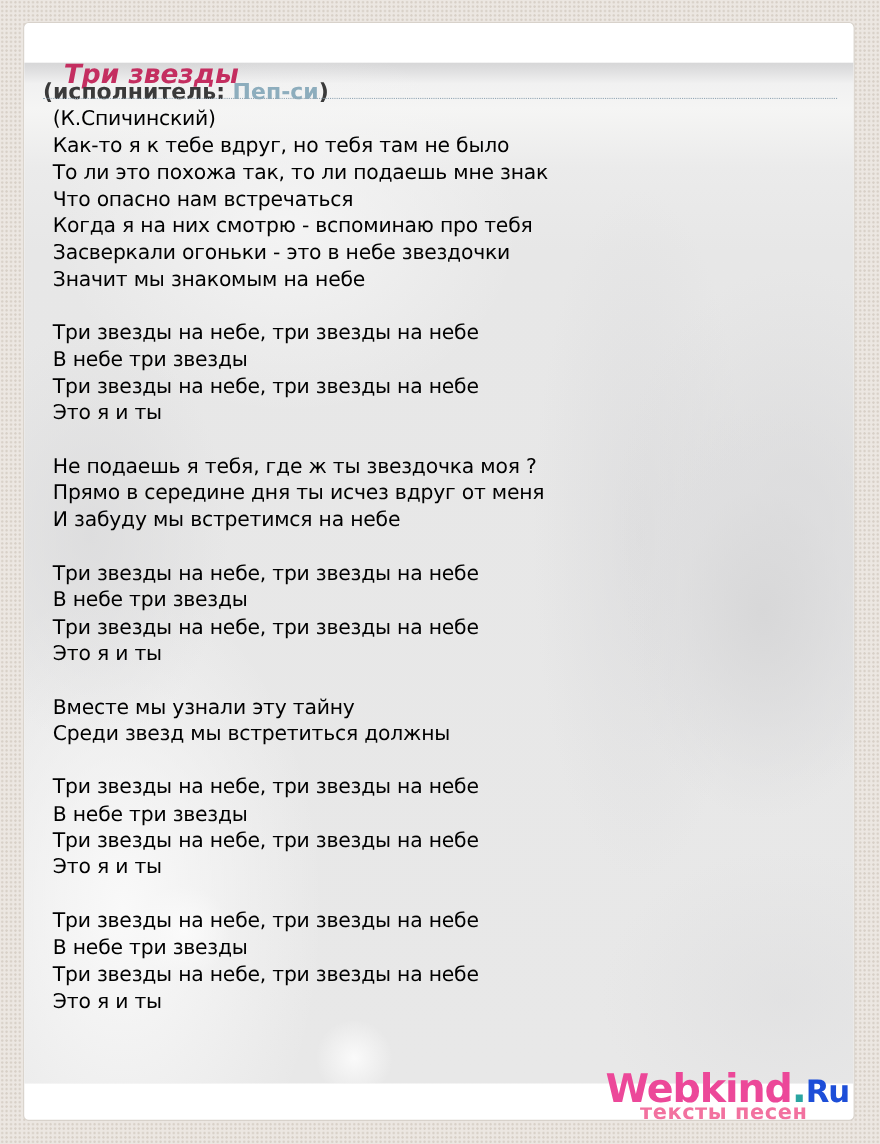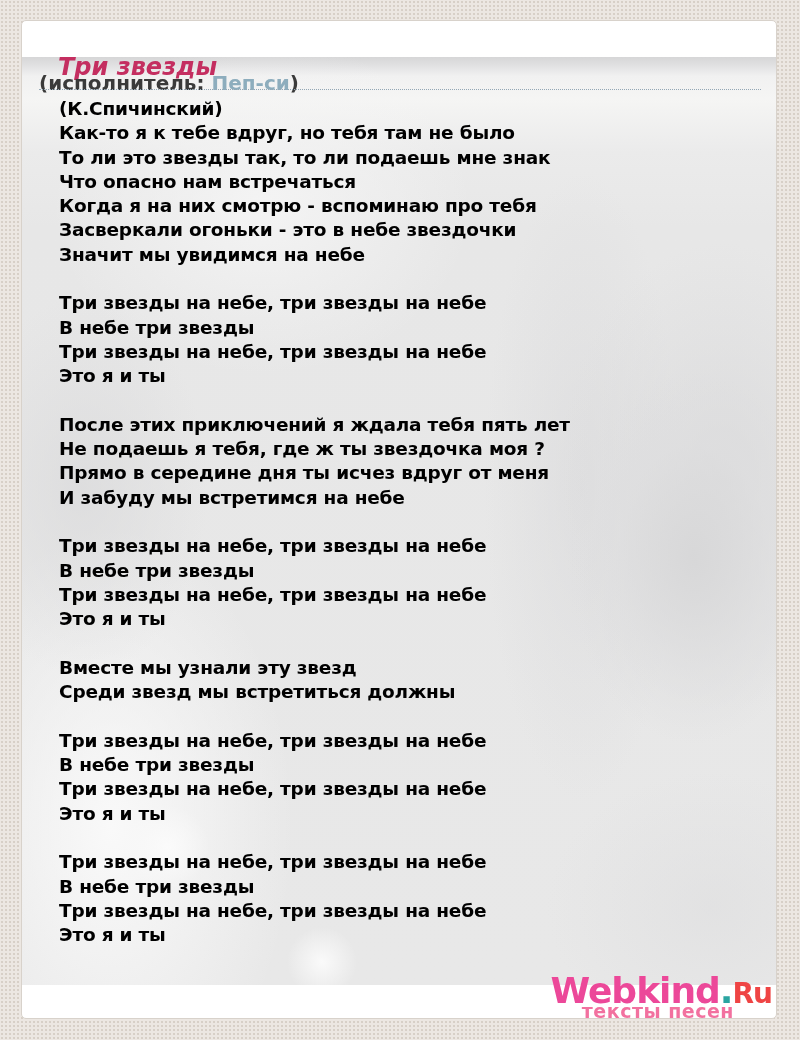--- a/index.html
+++ b/index.html
@@ -72,25 +72,25 @@
   .separator {
     position: absolute;
     left: 17px;
     width: 722px;
     top: 68px;
     border-bottom: 1px dotted #93a7b5;
     height: 0;
   }
   .lyrics {
     position: absolute;
-    left: 37px;
+    left: 26px;
     top: 76px;
     width: 700px;
     font-size: 18.5px;
-    font-weight: bold;
+    font-weight: normal;
     letter-spacing: -0.2px;
     color: #000000;
     line-height: 24.3px;
   }
   .lyric-line {
     min-height: 24.3px;
     white-space: pre;
   }
   .logo-wrap {
     position: absolute;
@@ -101,21 +101,21 @@
     cursor: pointer;
   }
   .logo-line1 {
     font-size: 36px;
     font-weight: bold;
     letter-spacing: -1px;
     white-space: nowrap;
   }
   .logo-main { color: #ec4899; }
   .logo-dot  { color: #2aa5a1; }
-  .logo-tld  { color: #ef4444; font-size: 28px; }
+  .logo-tld  { color: #1d4ed8; font-size: 28px; }
   .logo-tagline {
     font-size: 19px;
     font-weight: bold;
     color: #f2719f;
     letter-spacing: 0.5px;
     margin-top: -5px;
     padding-right: 38px;
     line-height: 14px;
   }
 </style>
@@ -128,42 +128,41 @@
 
   <h1 class="title" style="margin:12px;font-style:italic;">Три звезды</h1>
 
   <div class="artist-line"><span>(исполнитель: </span><a class="artist-link">Пеп-си</a><span>)</span></div>
 
   <div class="separator"></div>
 
   <div class="lyrics">
       <div class="lyric-line">(К.Спичинский)</div>
       <div class="lyric-line">Как-то я к тебе вдруг, но тебя там не было</div>
-      <div class="lyric-line">То ли это звезды так, то ли подаешь мне знак</div>
+      <div class="lyric-line">То ли это похожа так, то ли подаешь мне знак</div>
       <div class="lyric-line">Что опасно нам встречаться</div>
       <div class="lyric-line">Когда я на них смотрю - вспоминаю про тебя</div>
       <div class="lyric-line">Засверкали огоньки - это в небе звездочки</div>
-      <div class="lyric-line">Значит мы увидимся на небе</div>
+      <div class="lyric-line">Значит мы знакомым на небе</div>
       <div class="lyric-line"></div>
       <div class="lyric-line">Три звезды на небе, три звезды на небе</div>
       <div class="lyric-line">В небе три звезды</div>
       <div class="lyric-line">Три звезды на небе, три звезды на небе</div>
       <div class="lyric-line">Это я и ты</div>
       <div class="lyric-line"></div>
-      <div class="lyric-line">После этих приключений я ждала тебя пять лет</div>
       <div class="lyric-line">Не подаешь я тебя, где ж ты звездочка моя ?</div>
       <div class="lyric-line">Прямо в середине дня ты исчез вдруг от меня</div>
       <div class="lyric-line">И забуду мы встретимся на небе</div>
       <div class="lyric-line"></div>
       <div class="lyric-line">Три звезды на небе, три звезды на небе</div>
       <div class="lyric-line">В небе три звезды</div>
       <div class="lyric-line">Три звезды на небе, три звезды на небе</div>
       <div class="lyric-line">Это я и ты</div>
       <div class="lyric-line"></div>
-      <div class="lyric-line">Вместе мы узнали эту звезд</div>
+      <div class="lyric-line">Вместе мы узнали эту тайну</div>
       <div class="lyric-line">Среди звезд мы встретиться должны</div>
       <div class="lyric-line"></div>
       <div class="lyric-line">Три звезды на небе, три звезды на небе</div>
       <div class="lyric-line">В небе три звезды</div>
       <div class="lyric-line">Три звезды на небе, три звезды на небе</div>
       <div class="lyric-line">Это я и ты</div>
       <div class="lyric-line"></div>
       <div class="lyric-line">Три звезды на небе, три звезды на небе</div>
       <div class="lyric-line">В небе три звезды</div>
       <div class="lyric-line">Три звезды на небе, три звезды на небе</div>

